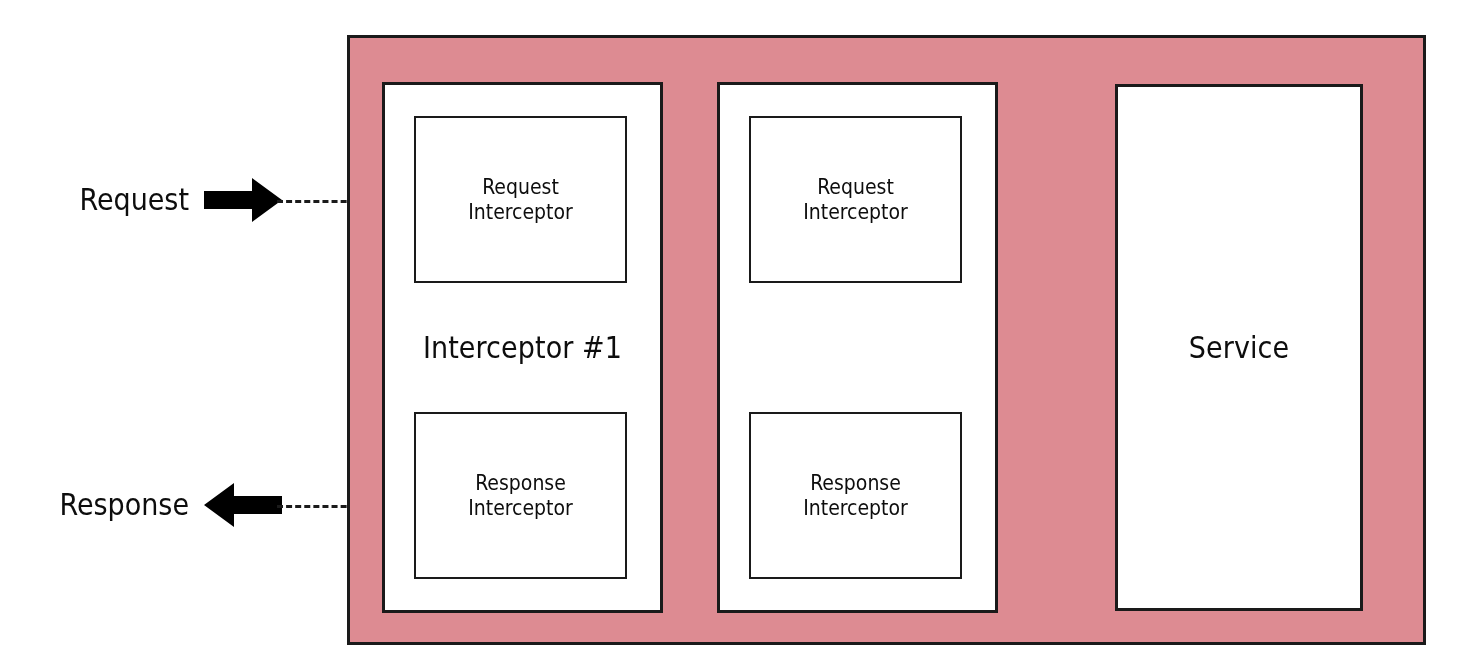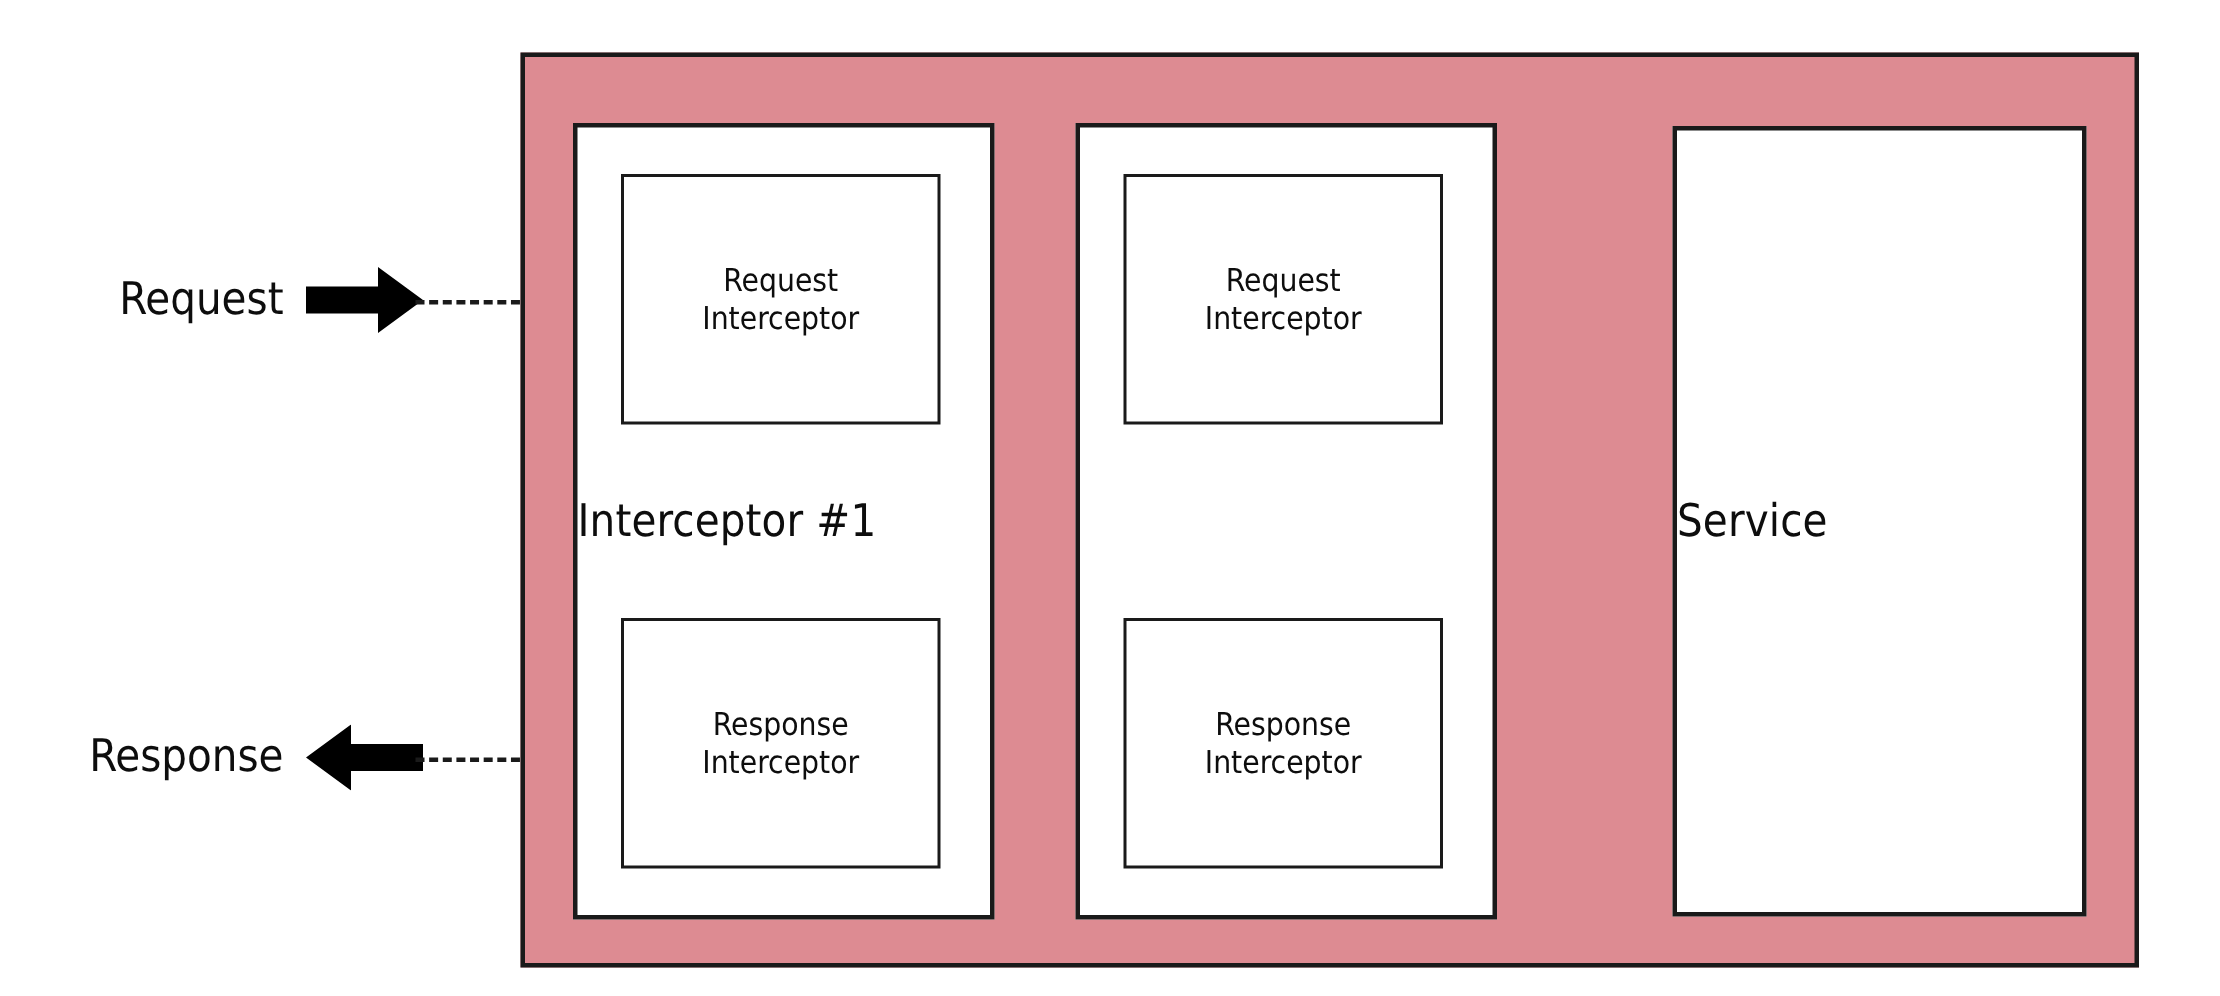--- a/index.html
+++ b/index.html
@@ -35,29 +35,30 @@
 
   
   .column-box {
     position: absolute;
     background: #ffffff;
     border: 3px solid #1a1a1a;
     box-sizing: border-box;
   }
   .interceptor-col-1 { left: 348px; top: 82px; width: 281px; height: 531px; }
   .interceptor-col-n { left: 683px; top: 82px; width: 281px; height: 531px; }
-  .service-col       { left: 1081px; top: 84px; width: 276px; height: 527px; }
+  .service-col       { left: 1081px; top: 84px; width: 248px; height: 527px; }
 
   
   .col-label {
     position: absolute;
     left: 0;
     right: 0;
     top: 50%;
     transform: translateY(-50%);
+    text-align: center;
     font-size: 30px;
     color: #0d0d0d;
     letter-spacing: 0.1px;
     line-height: 1;
     white-space: nowrap;
   }
 
   
   .inner-box {
     position: absolute;

